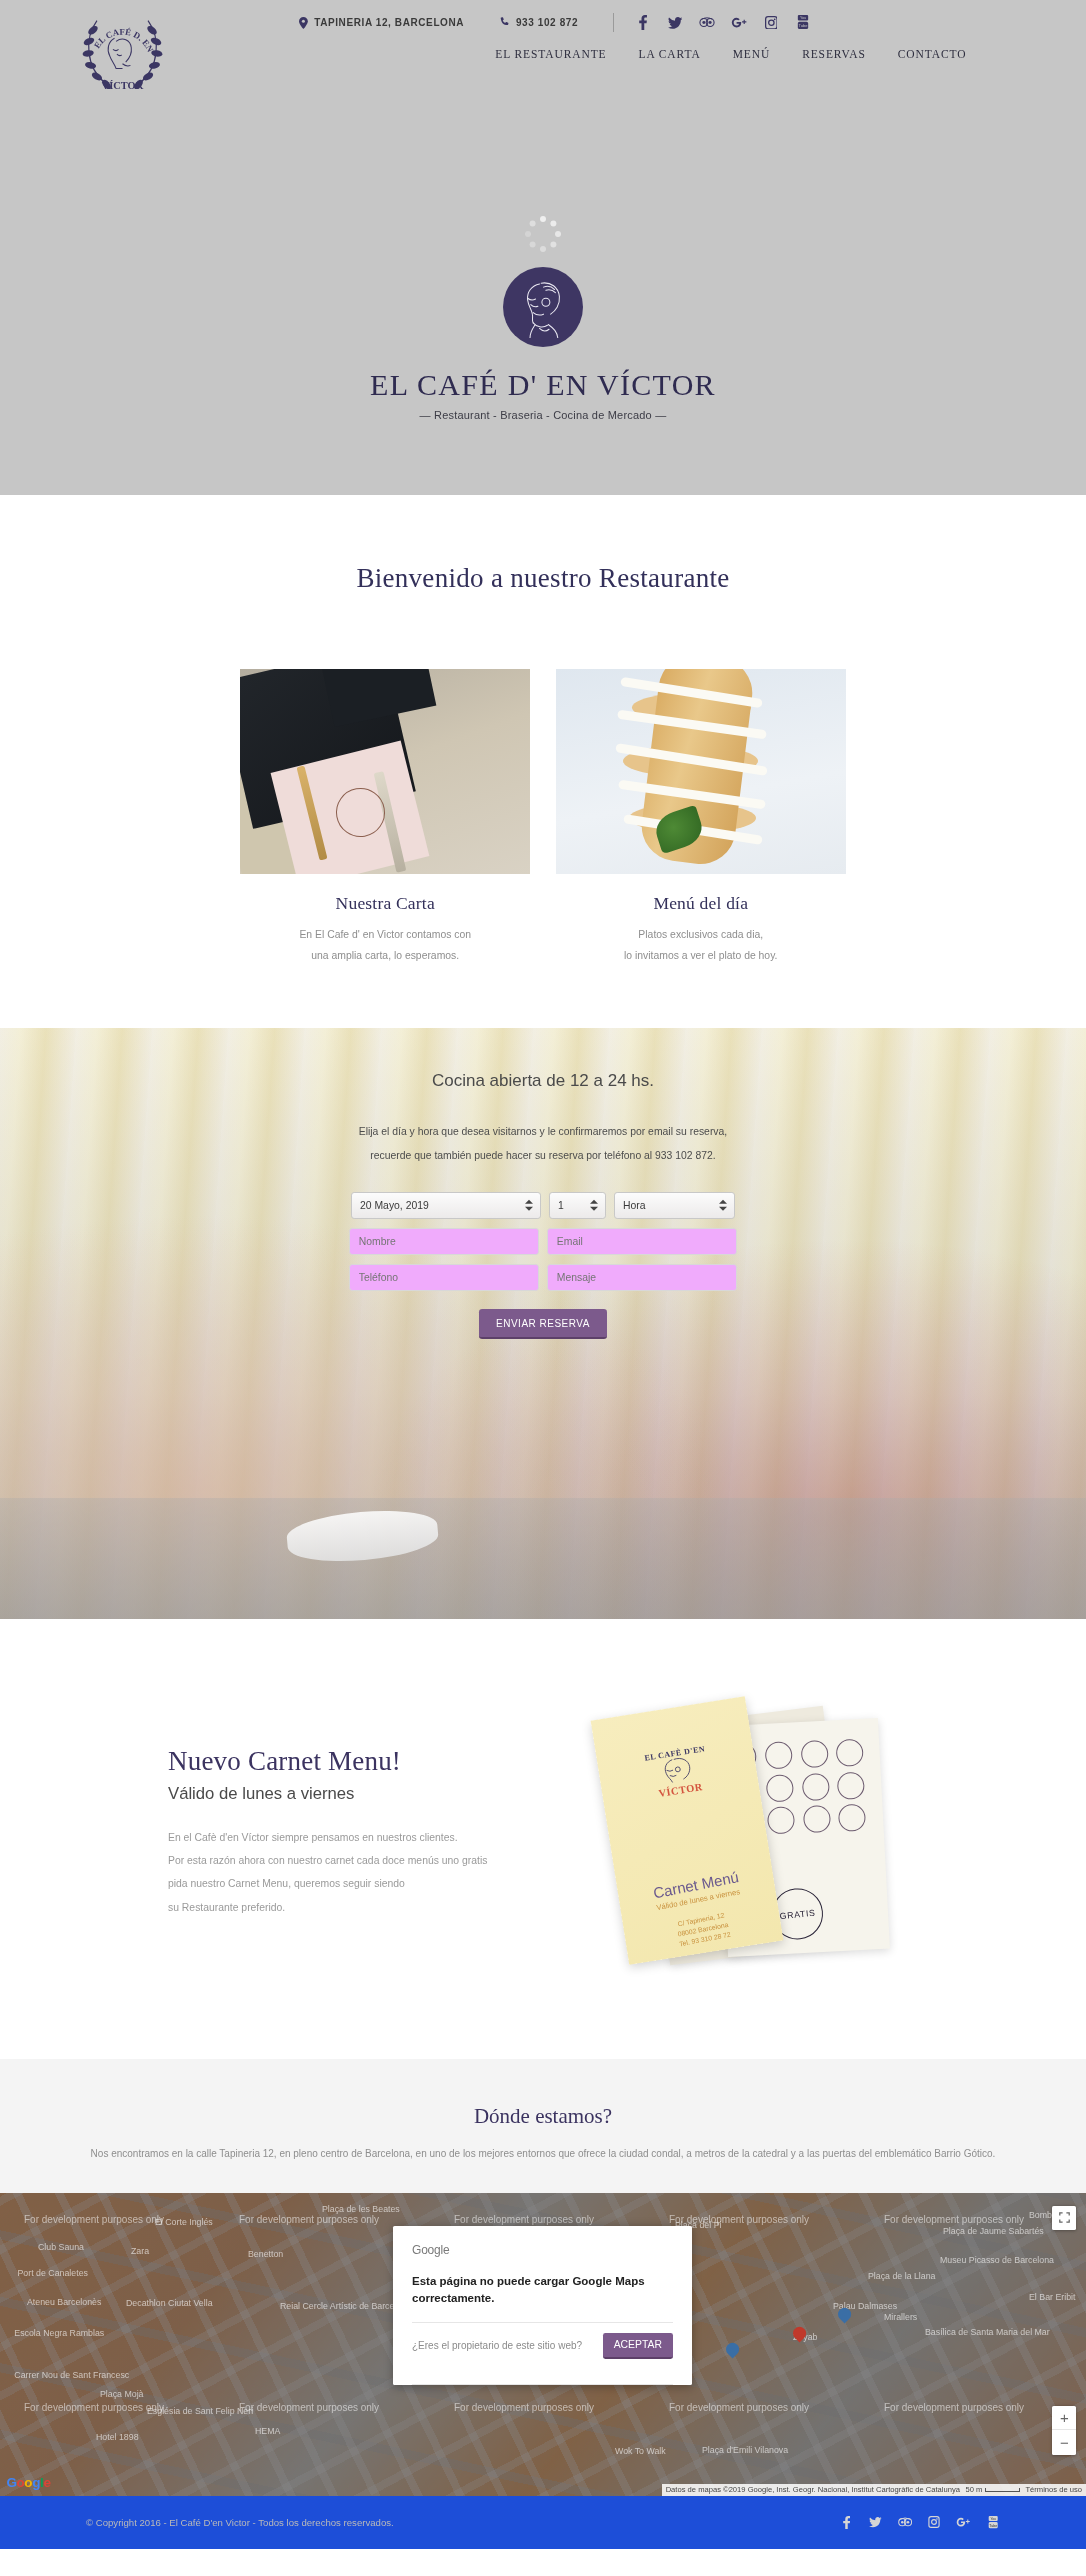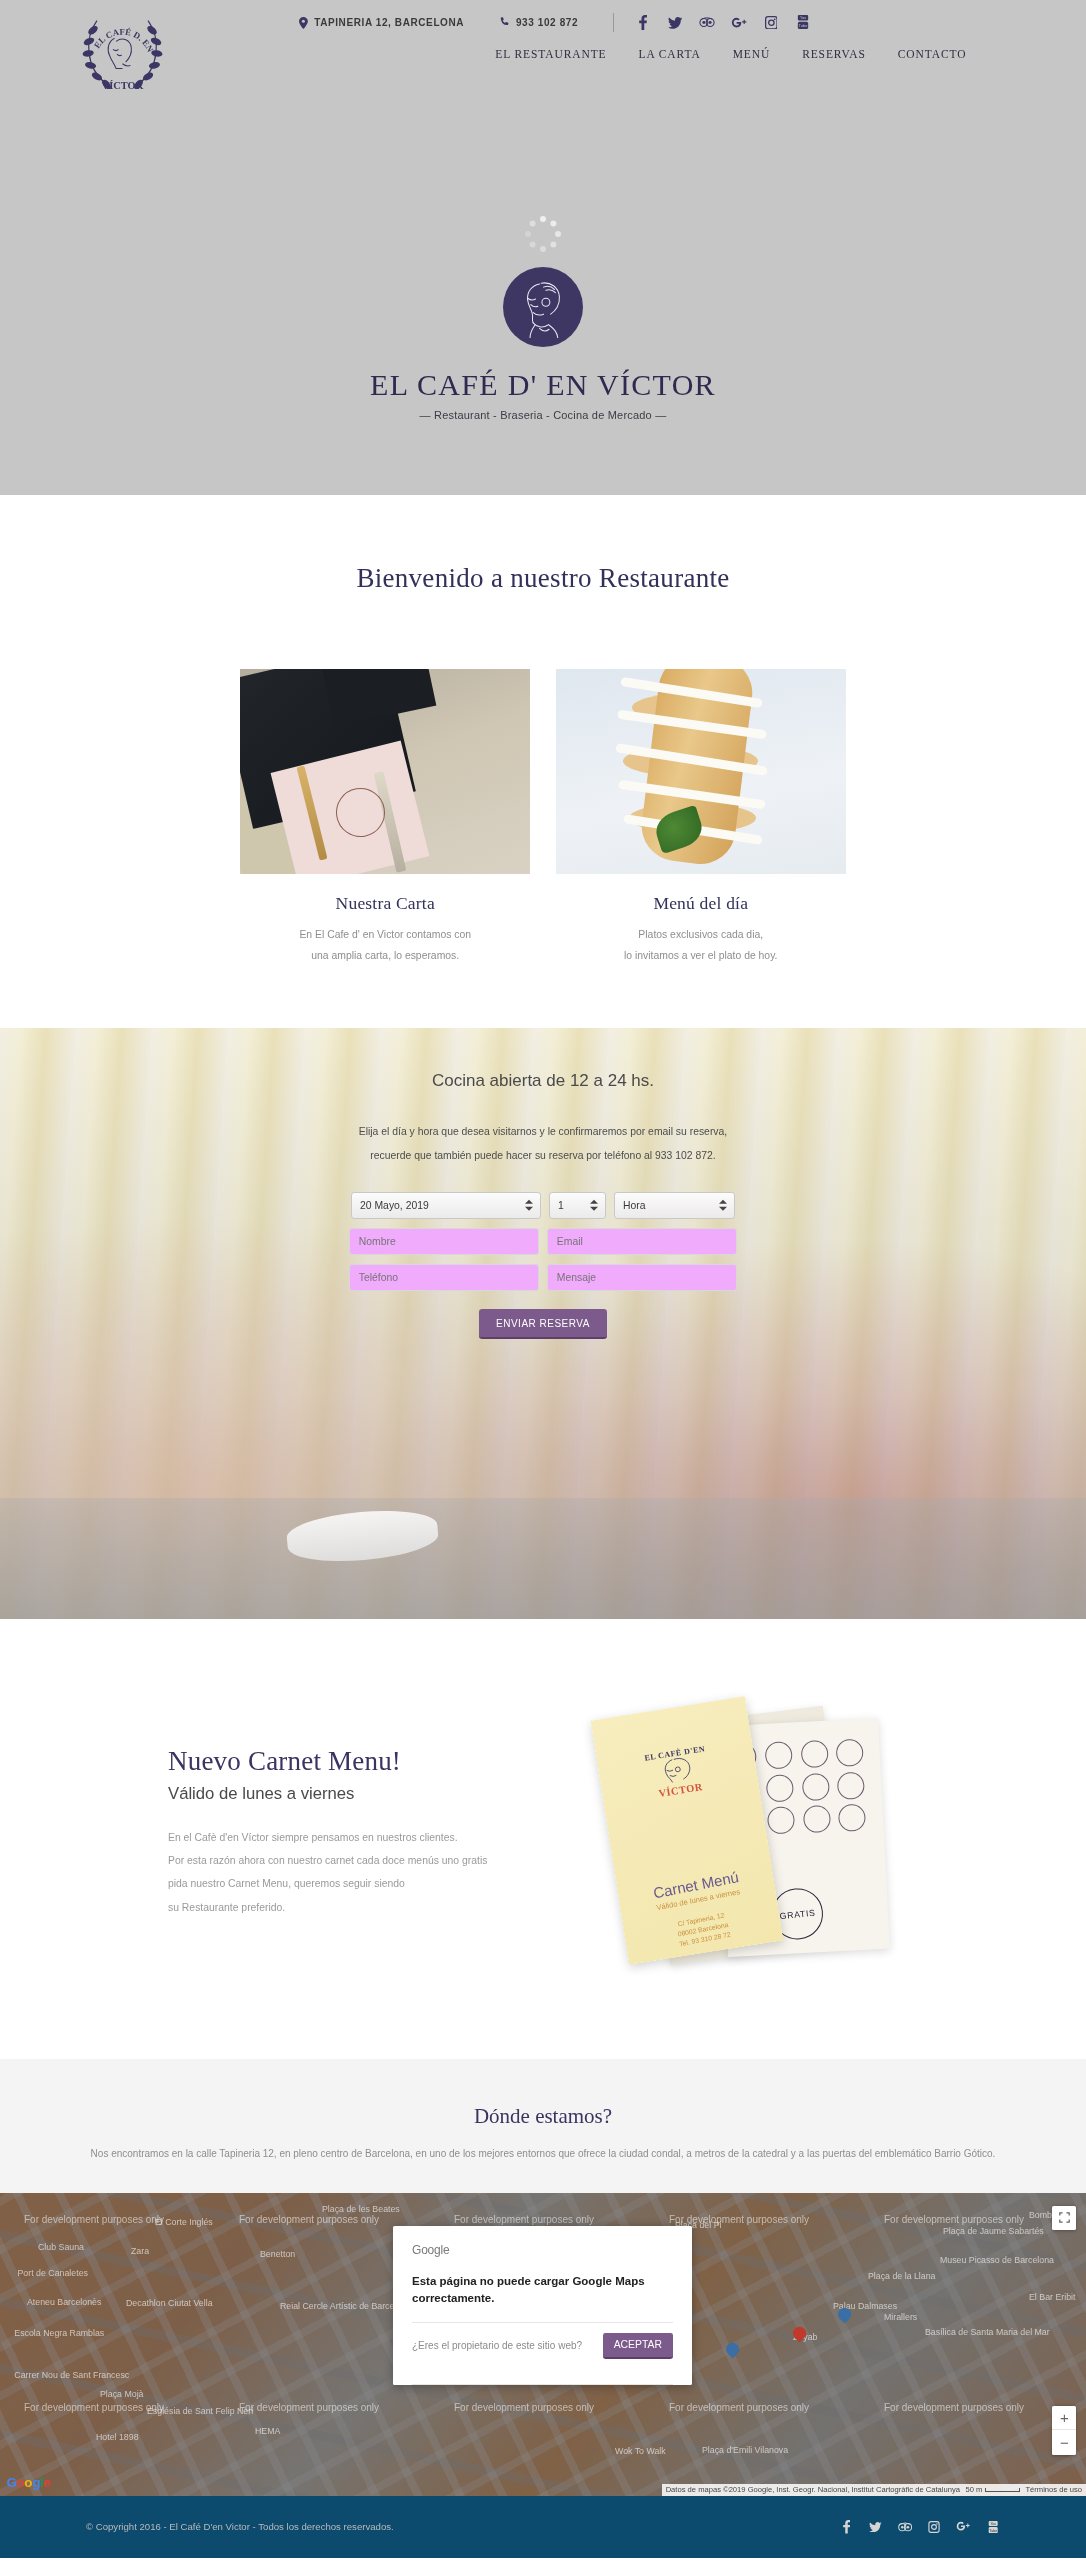--- a/index.html
+++ b/index.html
@@ -601,22 +601,22 @@
     border-bottom: 2.4px solid #5d4069;
     border-radius: 2.4px;
     font-size: 10.4px;
     padding: 6.4px 11px;
     cursor: pointer;
     font-family: "Liberation Sans", sans-serif;
   }
 
   
   .footer {
-    background: #0c4a6e;
-    height: 62px;
+    background: #1d4ed8;
+    height: 53px;
     display: flex;
     align-items: center;
     justify-content: space-between;
     padding: 0 86px;
   }
   .footer .copy { font-size: 9.6px; color: #b9b9b9; }
   .footer .fsocial { display: flex; gap: 15px; }
   .footer .fsocial a {
     color: #d5d5d5;
     width: 14.3px; height: 16px;
@@ -944,21 +944,21 @@
   <div class="mapdim"></div>
 
   <div class="maplabels" id="map-labels">
       <span style="left: 155px; top: 24px;">El Corte Inglés</span>
       <span style="left: 322px; top: 11px;">Plaça de les Beates</span>
       <span style="left: 675px; top: 27px;">Plaça del Pi</span>
       <span style="left: 943px; top: 33px;">Plaça de Jaume Sabartés</span>
       <span style="left: 1029px; top: 17.5px;">Bombeta</span>
       <span style="left: 38px; top: 49px;">Club Sauna</span>
       <span style="left: 131px; top: 53px;">Zara</span>
-      <span style="left: 260px; top: 56px;">Benetton</span>
+      <span style="left: 248px; top: 56px;">Benetton</span>
       <span style="left: 940px; top: 62px;">Museu Picasso de Barcelona</span>
       <span style="left: 17.5px; top: 75px;">Port de Canaletes</span>
       <span style="left: 868px; top: 78px;">Plaça de la Llana</span>
       <span style="left: 27px; top: 104px;">Ateneu Barcelonès</span>
       <span style="left: 126px; top: 105px;">Decathlon Ciutat Vella</span>
       <span style="left: 280px; top: 108px;">Reial Cercle Artístic de Barcelona</span>
       <span style="left: 833px; top: 108px;">Palau Dalmases</span>
       <span style="left: 1029px; top: 99px;">El Bar Eribit</span>
       <span style="left: 416px; top: 118px;">De la Seu</span>
       <span style="left: 414px; top: 131px;">Torre Romanes</span>

